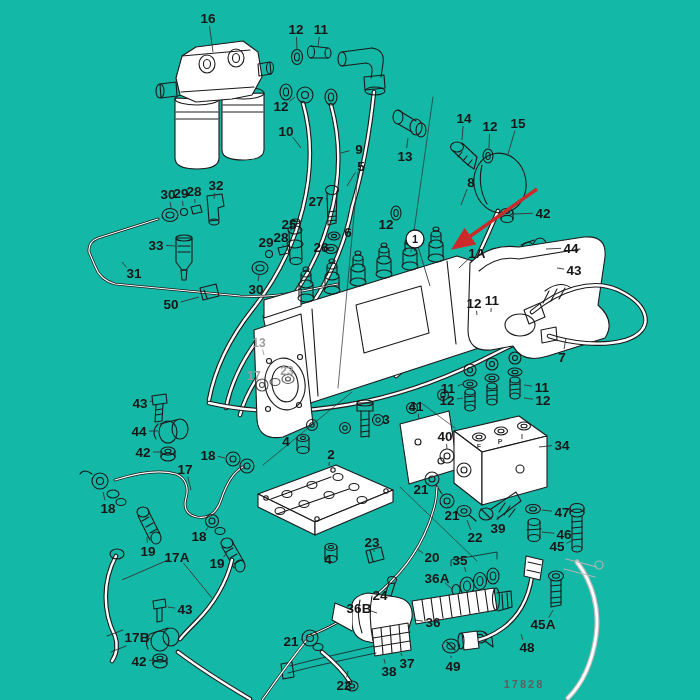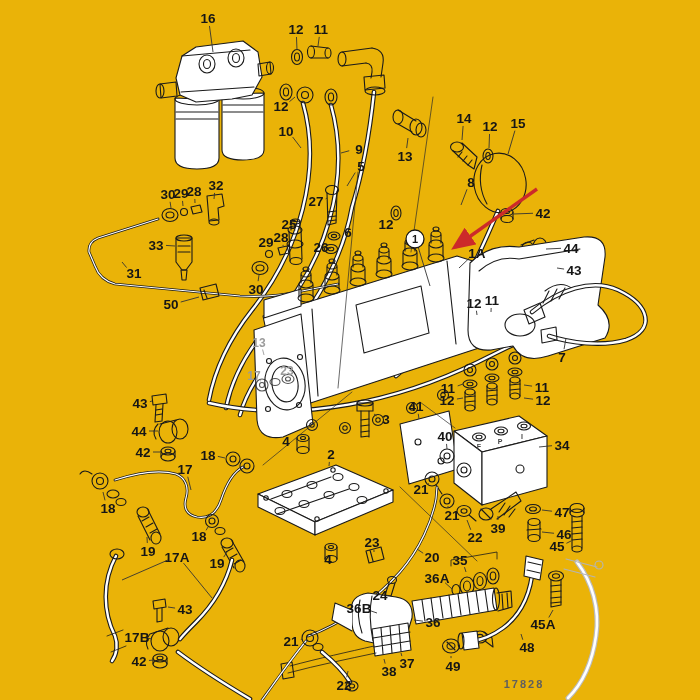--- a/index.html
+++ b/index.html
@@ -1,16 +1,16 @@
 <!DOCTYPE html>
 <html><head>
 <meta charset="utf-8">
 <style>
   html,body{margin:0;padding:0;background:#fff;}
-  #stage{position:relative;width:700px;height:700px;background:#eab308;overflow:hidden;
+  #stage{position:relative;width:700px;height:700px;background:#14b8a6;overflow:hidden;
          font-family:"Liberation Sans",sans-serif;}
   svg{display:block}
   g.art{stroke:#1a1a1a;fill:none;stroke-width:1.1;stroke-linecap:round;stroke-linejoin:round;}
   .wf{fill:#ffffff;}
   .thin{stroke-width:0.8;}
   .guide{stroke-width:0.7;stroke:#2b2b2b;}
   .tB{stroke:#1a1a1a;stroke-width:4.6;fill:none;}
   .tW{stroke:#ffffff;stroke-width:2.4;fill:none;}
   .sB{stroke:#1a1a1a;stroke-width:2.7;fill:none;}
   .sW{stroke:#ffffff;stroke-width:1.2;fill:none;}

